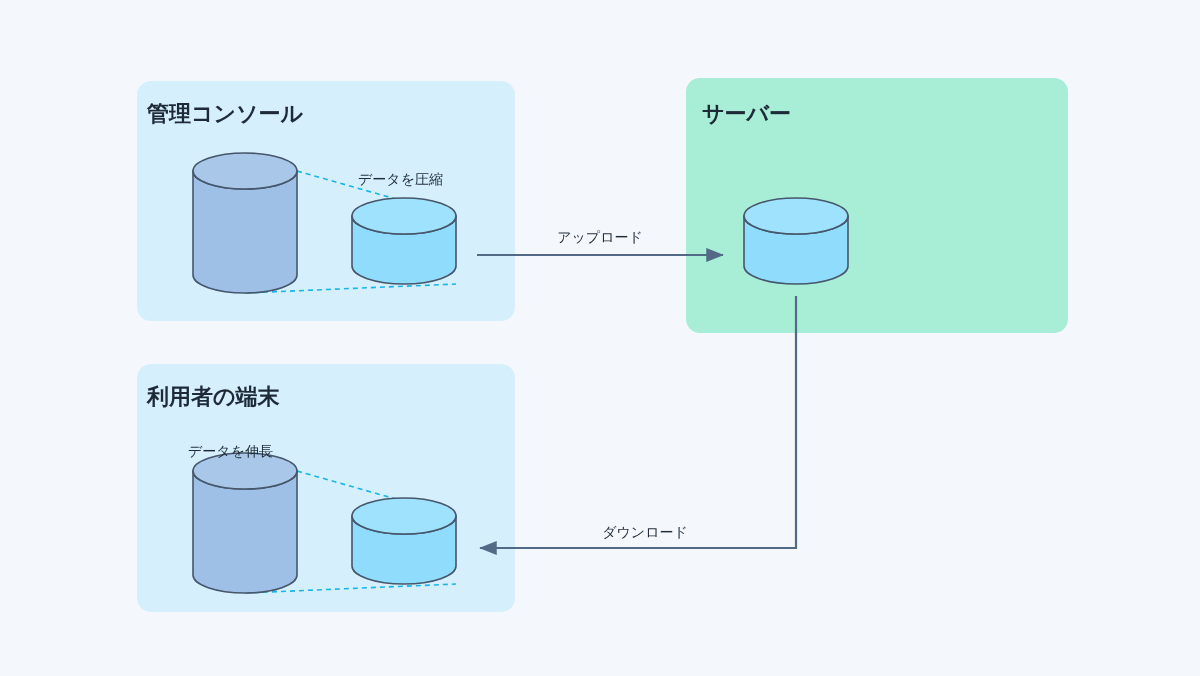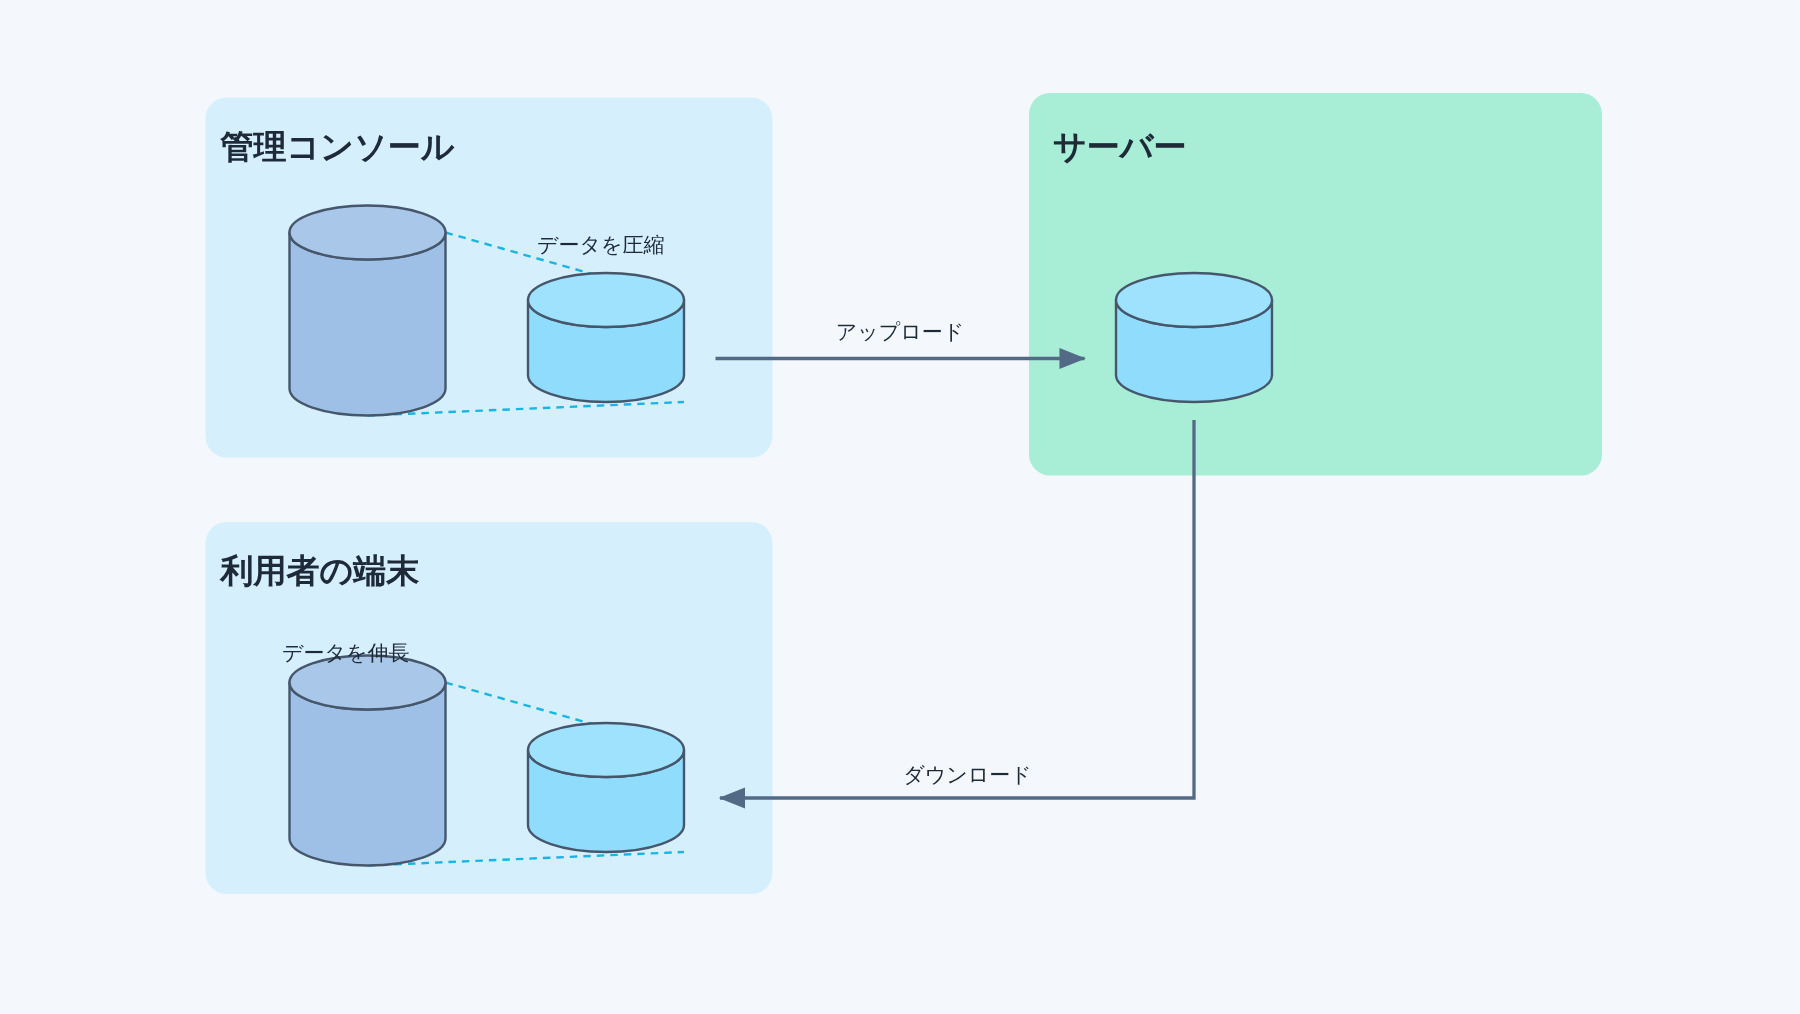--- a/index.html
+++ b/index.html
@@ -11,21 +11,21 @@
     width: 1200px;
     height: 676px;
     background: #f4f8fc;
     font-family: "Liberation Sans", "DejaVu Sans", sans-serif;
     overflow: hidden;
     position: relative;
   }
   #diagram-root {
     position: absolute;
     left: 0;
-    top: 0;
+    top: 16px;
     width: 1200px;
     height: 569px;
     border-radius: 27px;
   }
   svg.diagram-canvas {
     display: block;
     width: 1200px;
     height: 676px;
   }
   .group-title {

